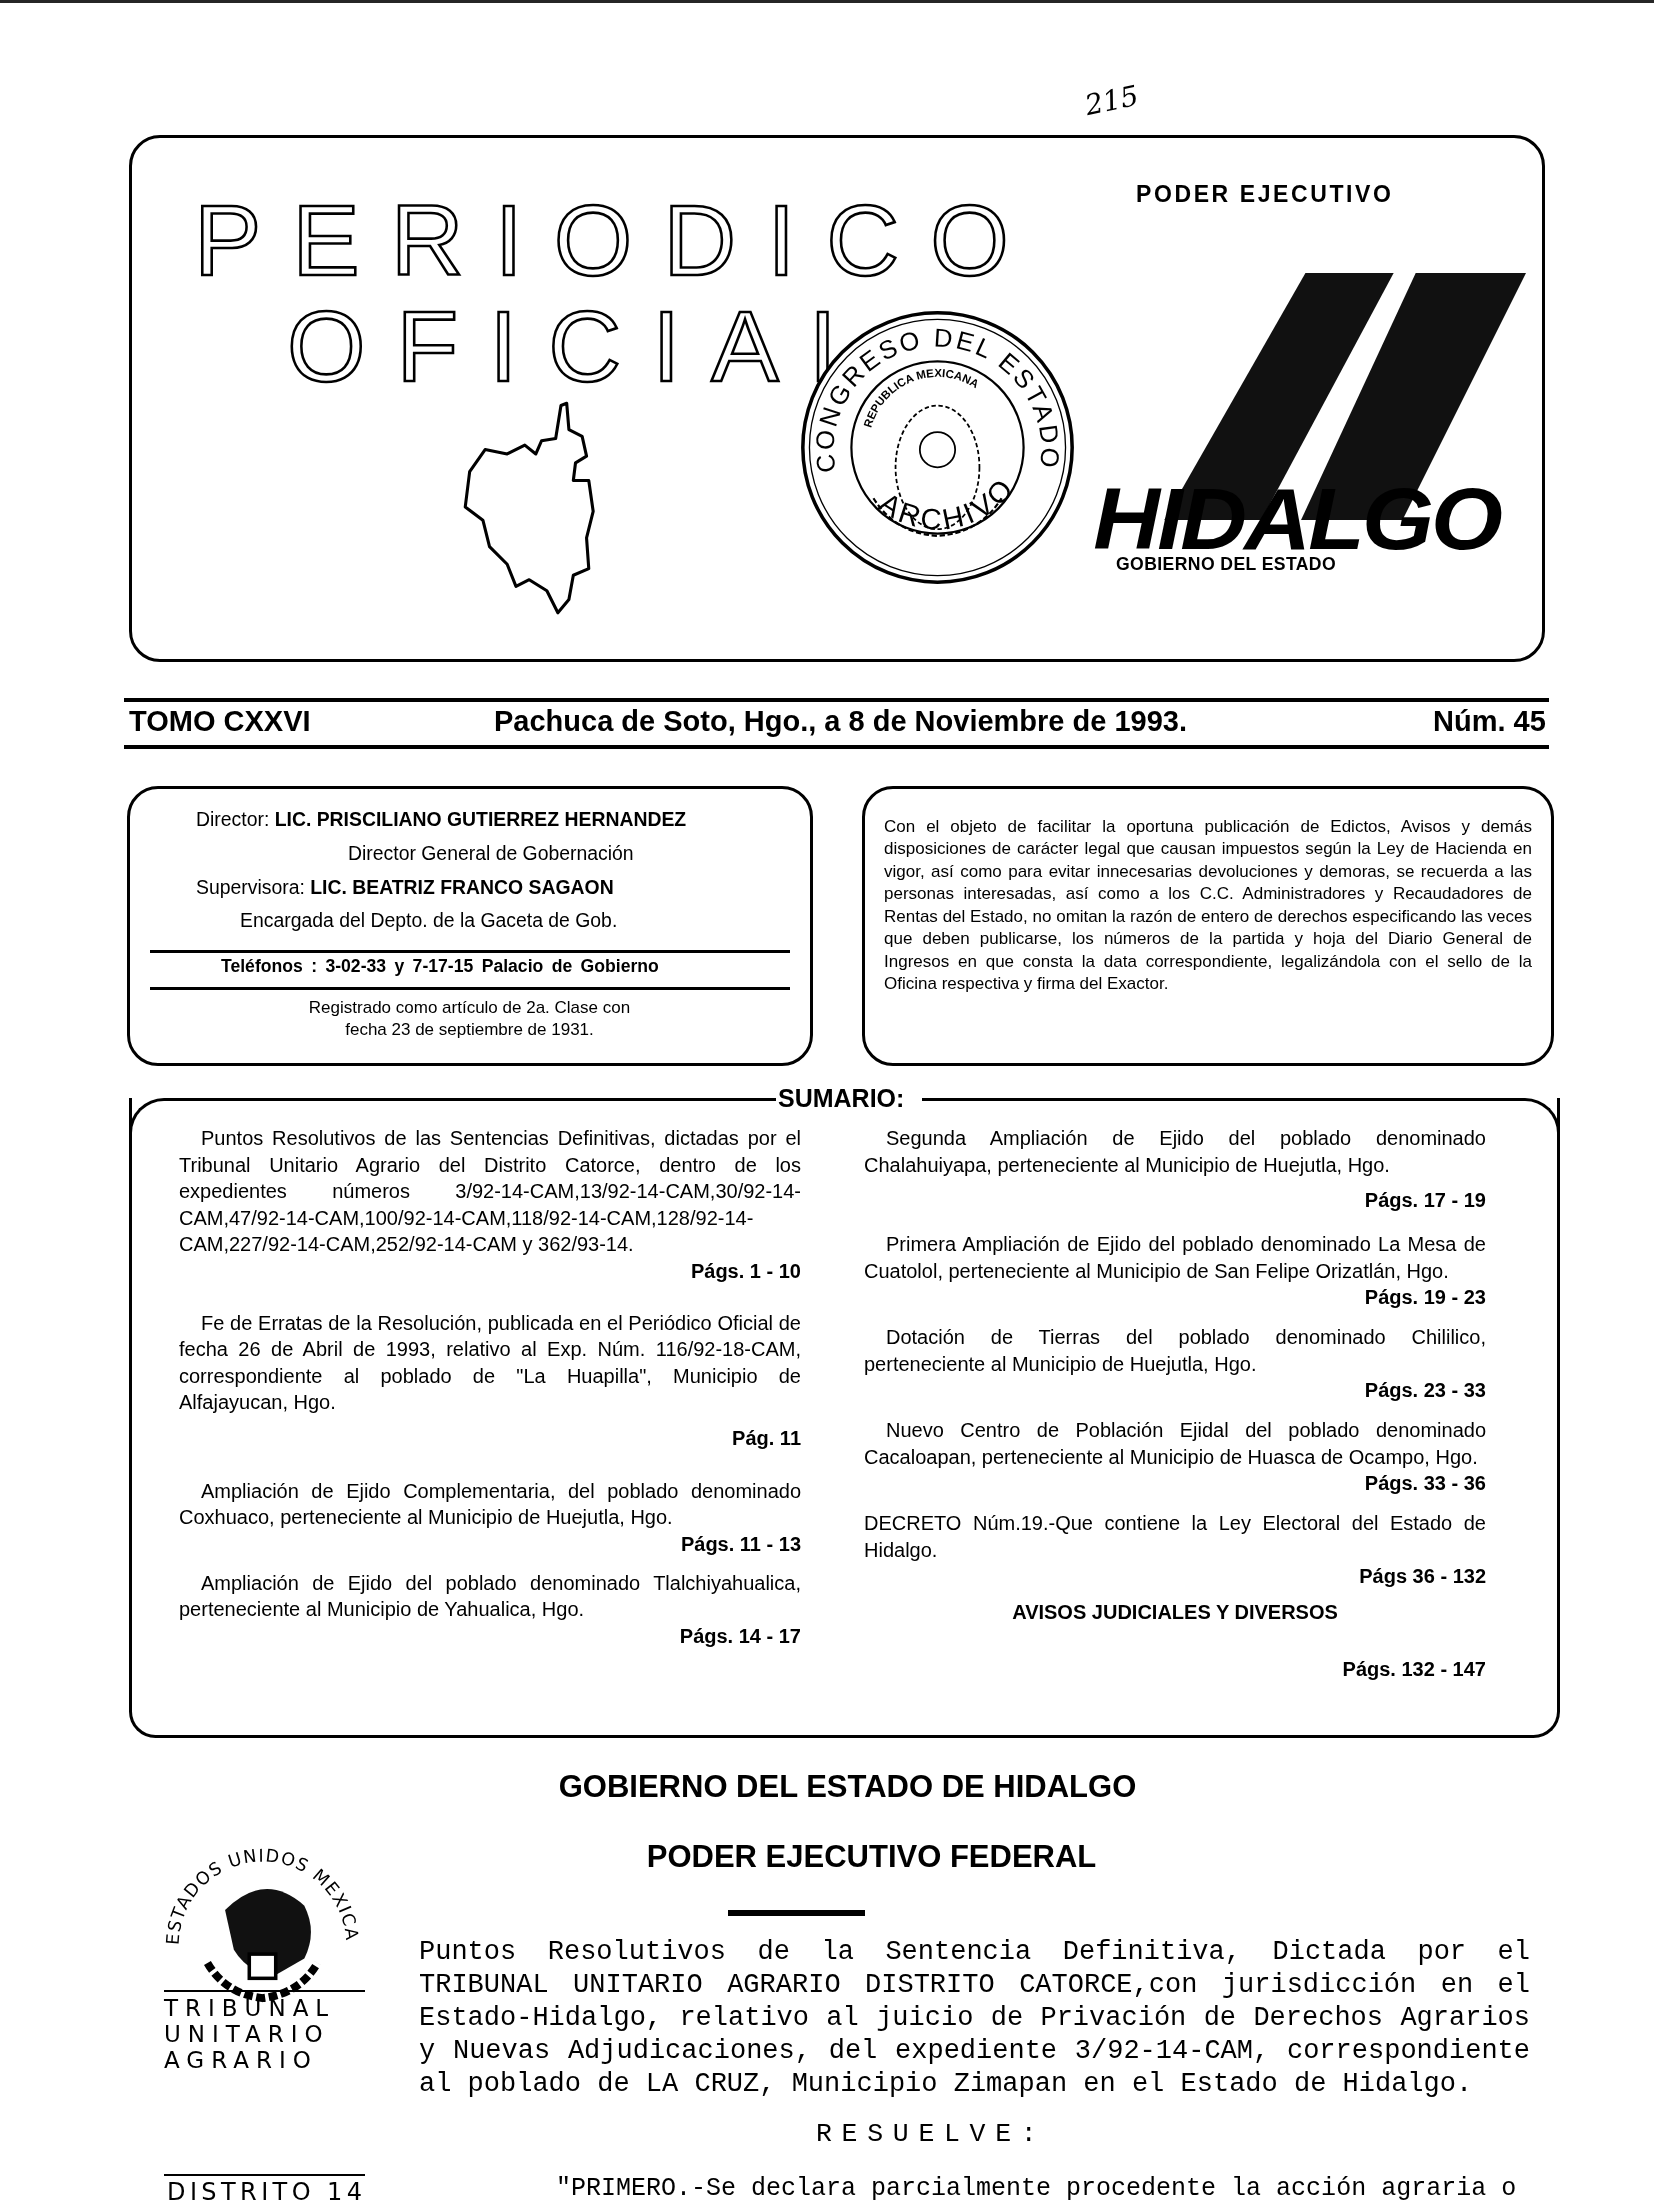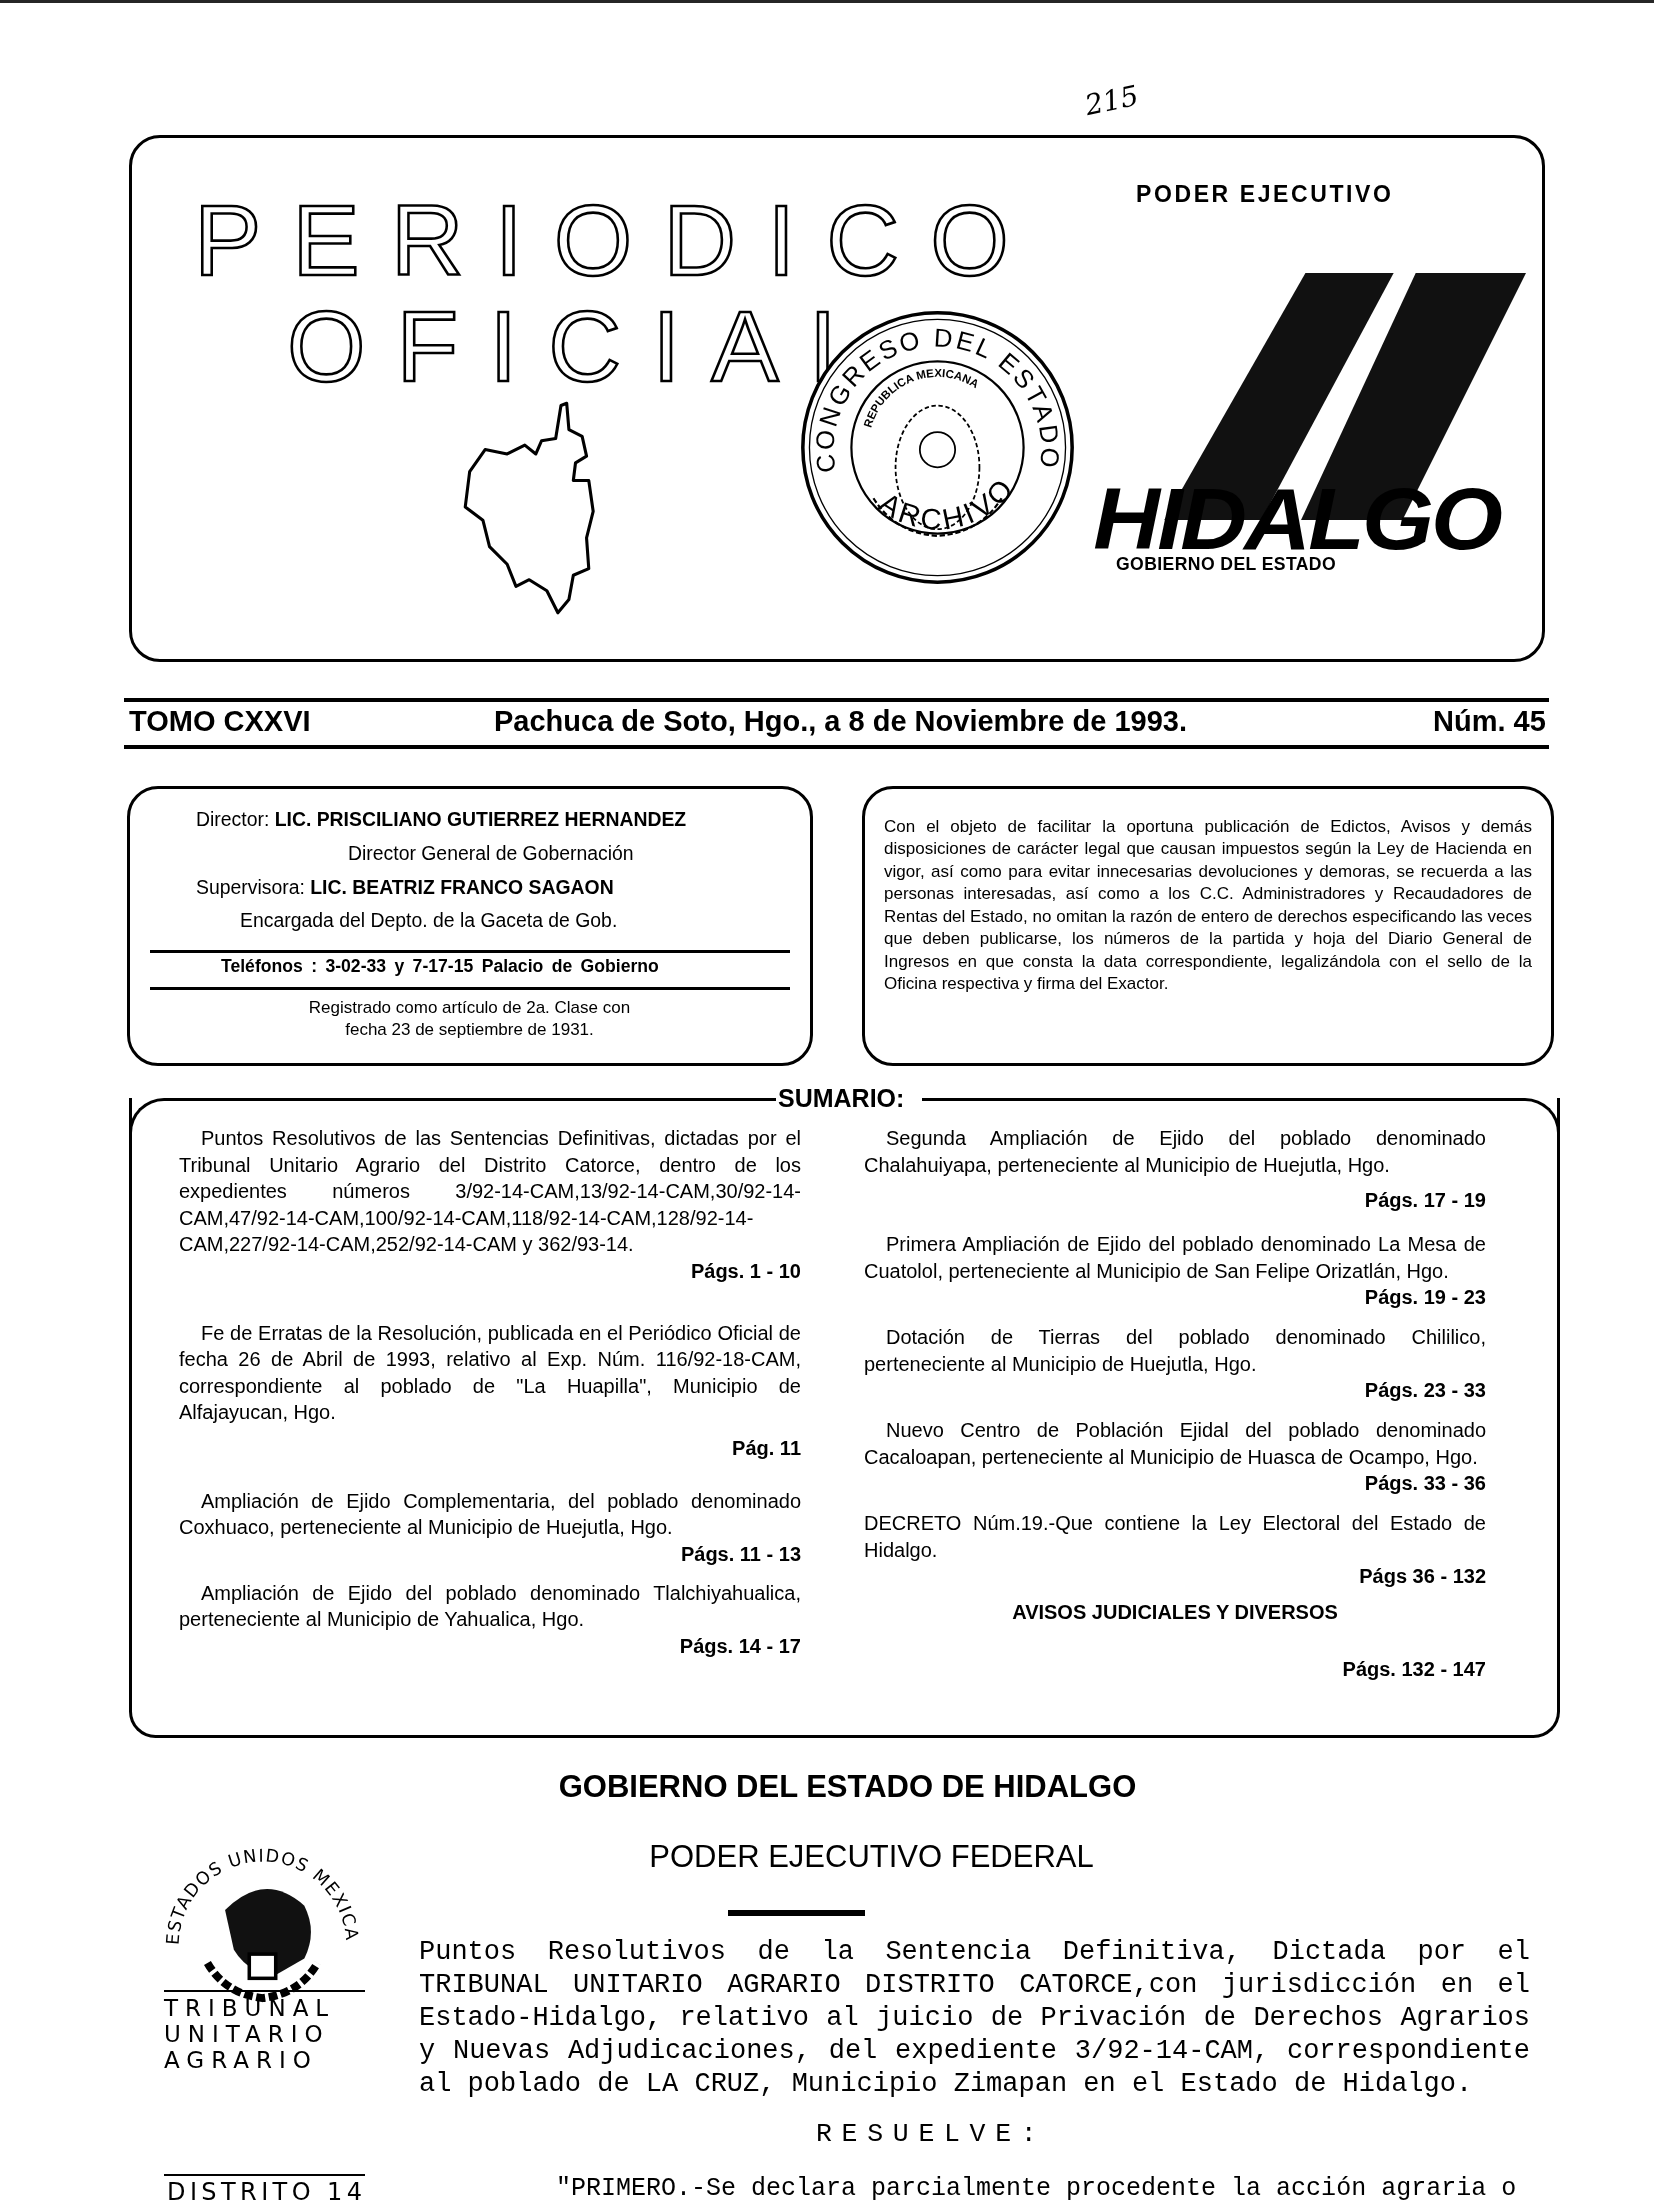--- a/index.html
+++ b/index.html
@@ -56,21 +56,21 @@
   .sum-col { width: 622px; font-size: 20px; line-height: 1.33; }
   .sum-col-l { left: 179px; top: 1125px; }
   .sum-col-r { left: 864px; top: 1125px; }
   .entry { text-align: justify; }
   .entry .etext { text-indent: 22px; display: block; }
   .entry .pages { display: block; text-align: right; font-weight: 700; font-size: 20px; }
   .avisos { text-align: center; font-weight: 700; font-size: 20px; margin-top: 8.8px; }
 
   
   .gob-head { left: 0; width: 1616px; top: 1769px; text-align: center; font-weight: 700; font-size: 31px; padding-left: 79px; box-sizing: border-box; }
-  .poder-fed { left: 0; width: 1655px; top: 1839px; text-align: center; font-weight: 400; font-size: 31px; padding-left: 88px; box-sizing: border-box; }
+  .poder-fed { left: 0; width: 1655px; top: 1839px; text-align: center; font-weight: 700; font-size: 31px; padding-left: 88px; box-sizing: border-box; }
   .short-rule { left: 728px; top: 1910px; width: 137px; height: 6.2px; background: #000; }
   .emblem { left: 159px; top: 1844px; width: 207px; height: 207px; }
   .trib-rule { background: #000; height: 2.2px; }
   .trib-rule1 { left: 164px; top: 1990px; width: 201px; }
   .trib-rule2 { left: 164px; top: 2174px; width: 201px; }
   .trib-lines { left: 164px; top: 1996px; width: 203px; font-family: "DejaVu Sans", sans-serif; font-size: 23px; line-height: 1.12; letter-spacing: 7px; }
   .trib-distrito { left: 167px; top: 2178px; font-family: "DejaVu Sans", sans-serif; font-size: 24px; letter-spacing: 4.4px; }
   .mono { font-family: Liberation Mono, monospace; }
   .intro { left: 419px; top: 1936px; width: 1111px; font-size: 27px; line-height: 1.22; text-align: justify; }
   .resuelve { left: 816px; top: 2119px; font-size: 26.5px; letter-spacing: 9.7px; }
@@ -145,21 +145,21 @@
 <div class="abs br-text">Con el objeto de facilitar la oportuna publicación de Edictos, Avisos y demás disposiciones de carácter legal que causan impuestos según la Ley de Hacienda en vigor, así como para evitar innecesarias devoluciones y demoras, se recuerda a las personas interesadas, así como a los C.C. Administradores y Recaudadores de Rentas del Estado, no omitan la razón de entero de derechos especificando las veces que deben publicarse, los números de la partida y hoja del Diario General de Ingresos en que consta la data correspondiente, legalizándola con el sello de la Oficina respectiva y firma del Exactor.</div>
 
 <div class="abs sum-box"></div>
 <div class="abs sum-corner-l"></div>
 <div class="abs sum-corner-r"></div>
 <div class="abs sum-line-l"></div>
 <div class="abs sum-line-r"></div>
 <div class="abs sum-title">SUMARIO:</div>
 
 <div class="abs sum-col sum-col-l">
-  <div class="entry" style="margin-bottom:35px">
+  <div class="entry" style="margin-bottom:25px">
     <span class="etext">Puntos Resolutivos de las Sentencias Definitivas, dictadas por el Tribunal Unitario Agrario del Distrito Catorce, dentro de los expedientes números 3/92-14-CAM,13/92-14-CAM,30/92-14-CAM,47/92-14-CAM,100/92-14-CAM,118/92-14-CAM,128/92-14-CAM,227/92-14-CAM,252/92-14-CAM y 362/93-14.</span>
     <span class="pages">Págs. 1 - 10</span>
   </div>
   <div class="entry" style="margin-bottom:26.5px">
     <span class="etext">Fe de Erratas de la Resolución, publicada en el Periódico Oficial de fecha 26 de Abril de 1993, relativo al Exp. Núm. 116/92-18-CAM, correspondiente al poblado de "La Huapilla", Municipio de Alfajayucan, Hgo.</span>
     <span class="pages" style="margin-top:8.8px">Pág. 11</span>
   </div>
   <div class="entry" style="margin-bottom:12px">
     <span class="etext">Ampliación de Ejido Complementaria, del poblado denominado Coxhuaco, perteneciente al Municipio de Huejutla, Hgo.</span>
     <span class="pages">Págs. 11 - 13</span>

